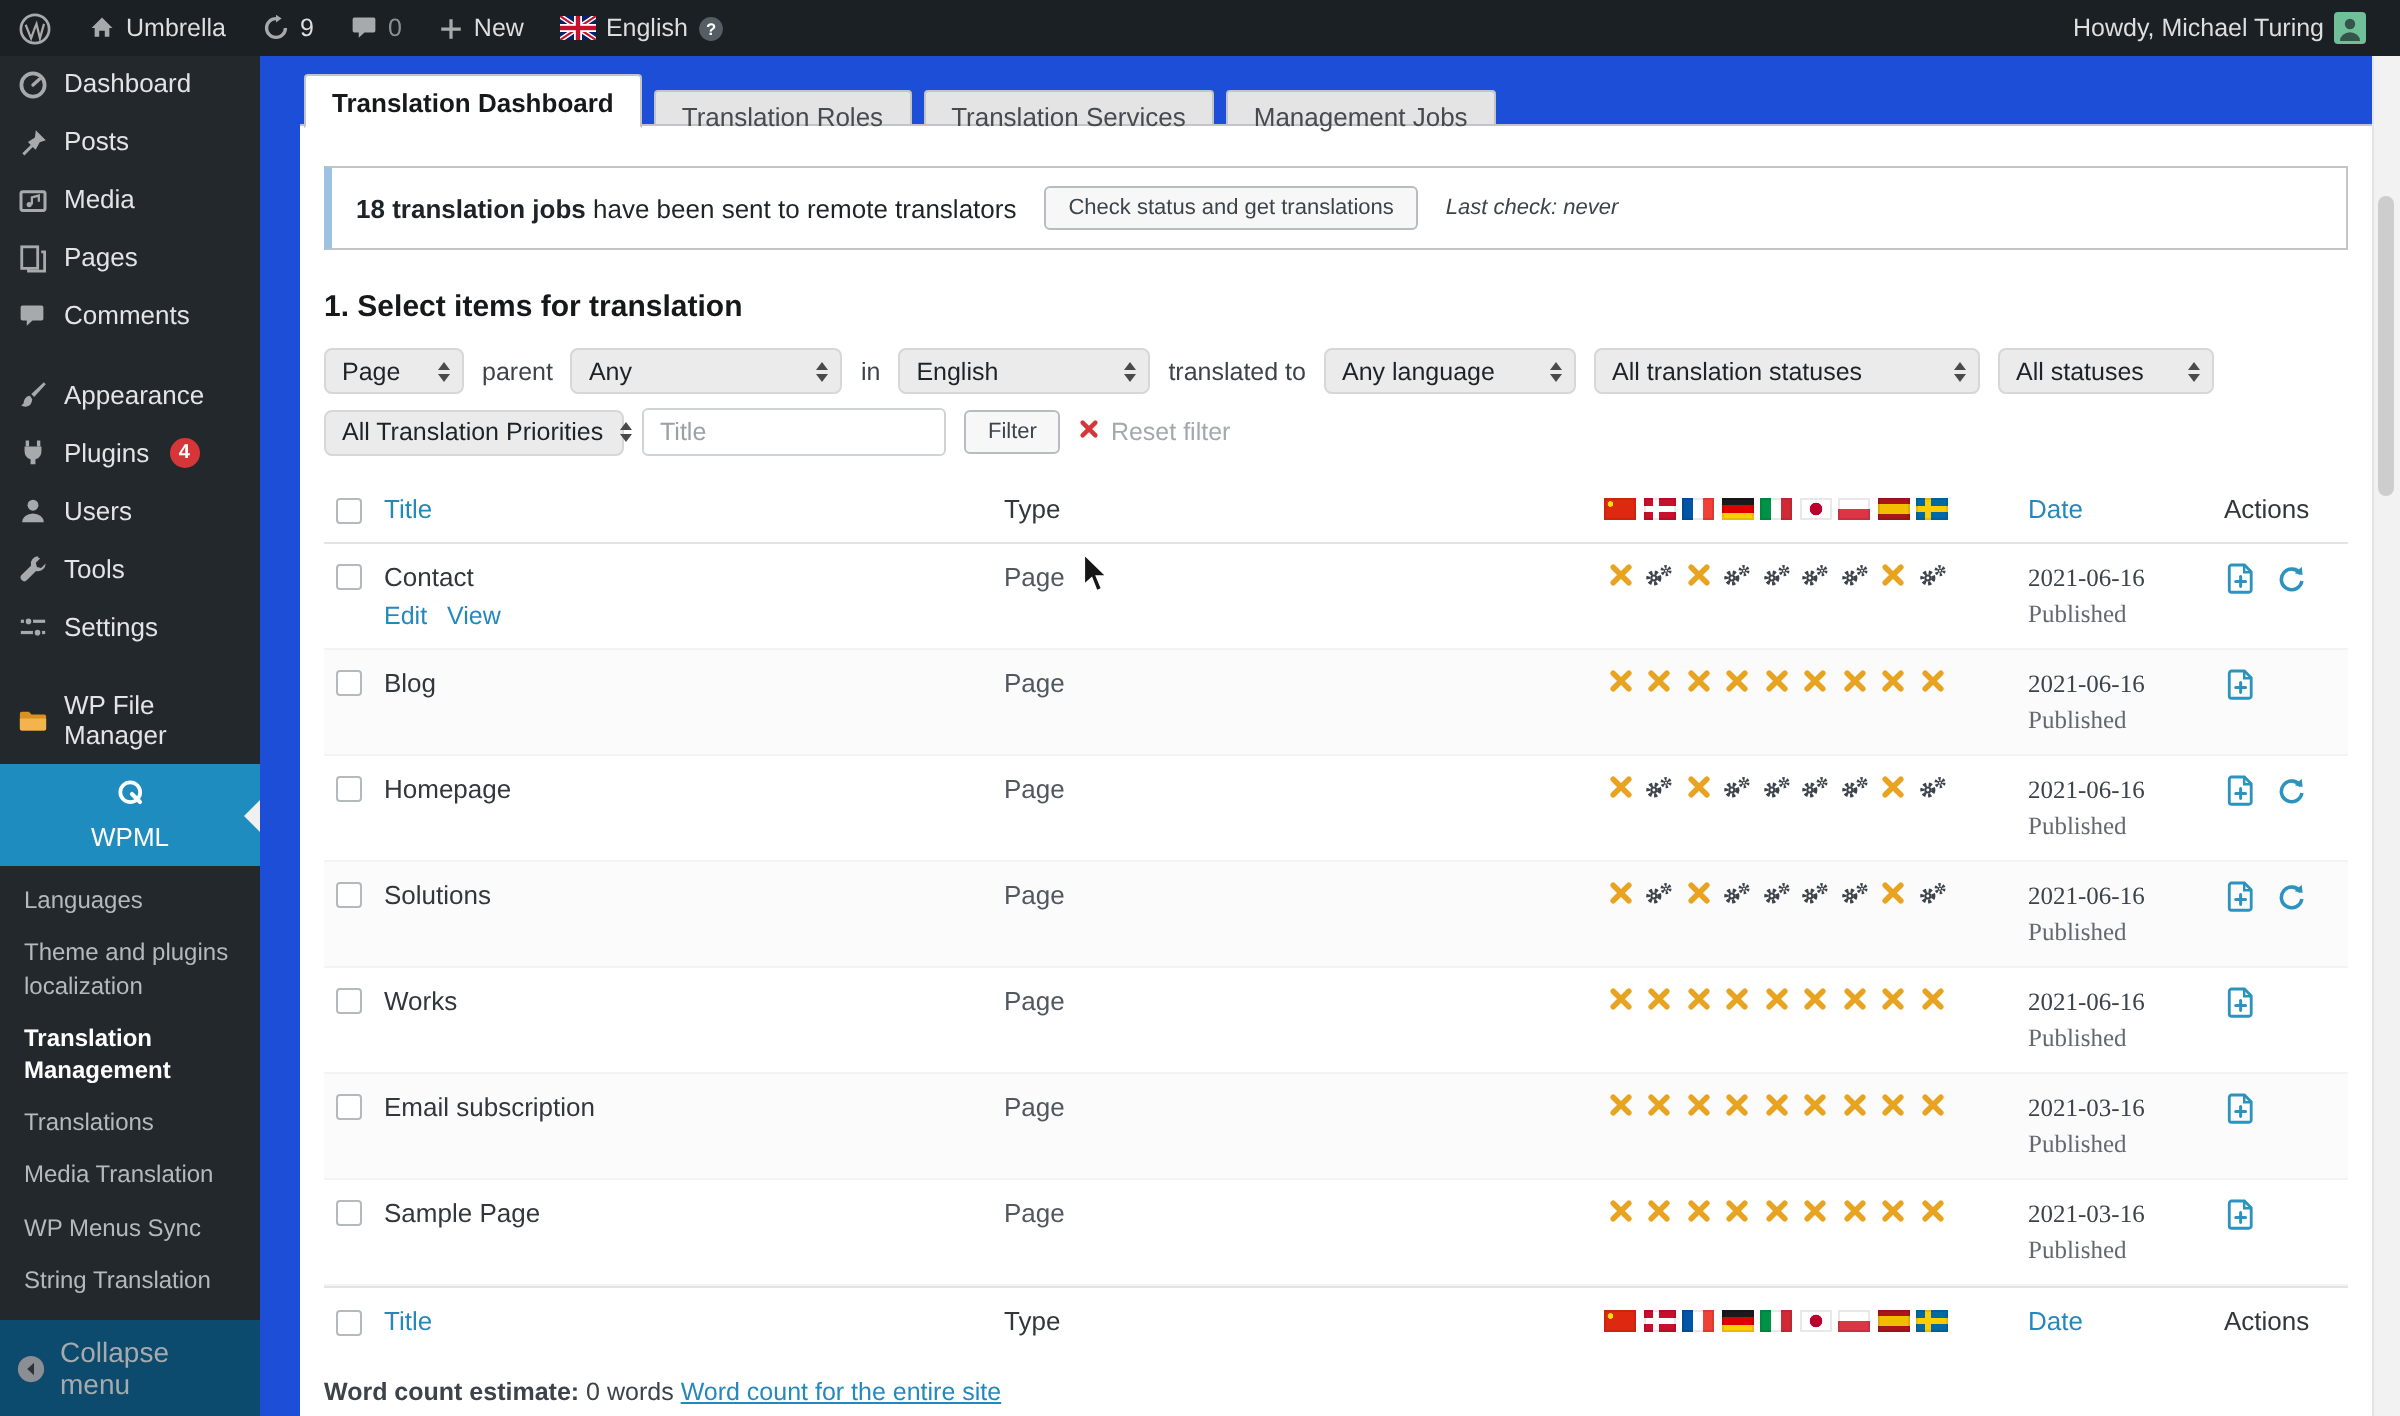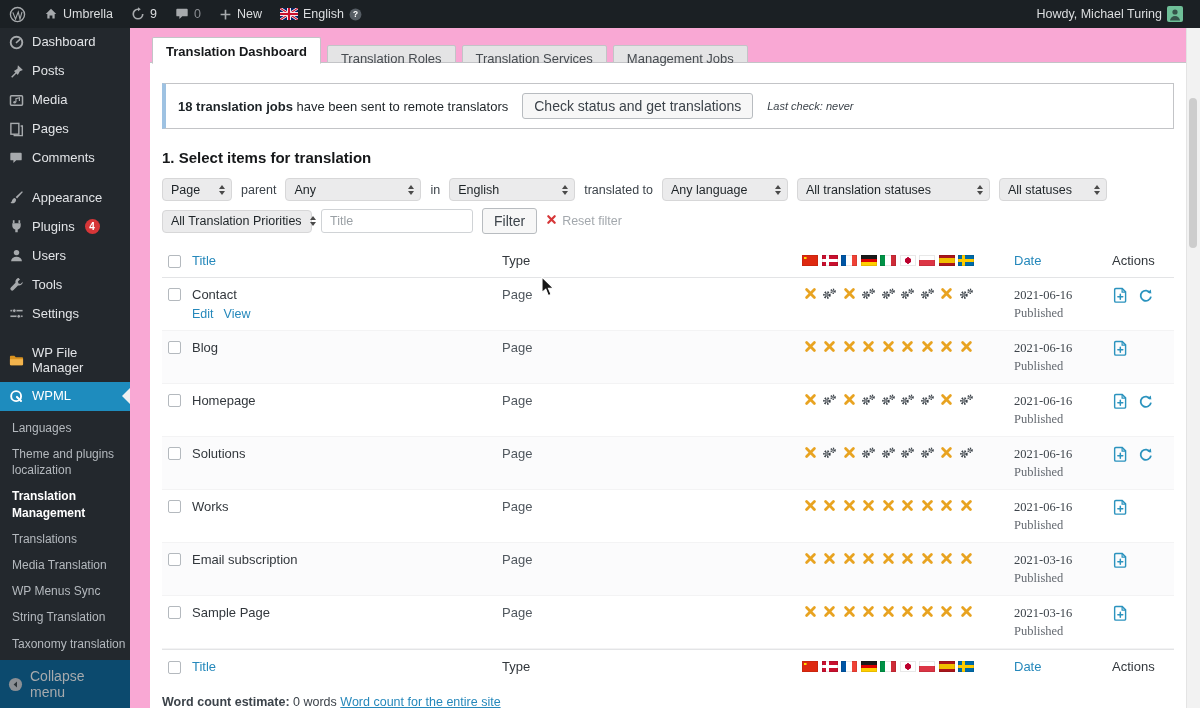--- a/index.html
+++ b/index.html
@@ -12,46 +12,46 @@
   .ab-item{display:flex;align-items:center;gap:5px;padding:0 9px;height:100%;cursor:pointer;white-space:nowrap;}
   .ab-item .icon{display:inline-flex;align-items:center;color:#a7aaad;}
   .ab-item .dim{color:#8c8f94;}
   .ab-right{padding-right:8px;}
 
   
   .sidebar{position:absolute;top:28px;left:0;width:130px;bottom:0;background:#23282d;color:#e2e4e7;font-size:13px;}
   .sb-item{display:flex;align-items:center;gap:8px;padding:7px 8px;position:relative;cursor:pointer;}
   .sb-item.gap{margin-top:11px;}
   .sb-item .icon{display:inline-flex;width:16px;justify-content:center;color:#a7aaad;flex:none;}
-  .sb-item.active{background:#1e8cbe;color:#fff;}
+  .sb-item.active{background:#1e8cbe;color:#fff;flex-direction:column;}
   .sb-item.active .icon{color:#fff;}
   .sb-label{line-height:1.1;}
   .badge{background:#d63638;color:#fff;border-radius:50%;min-width:15px;height:15px;display:inline-flex;
     align-items:center;justify-content:center;font-size:10px;font-weight:bold;margin-left:2px;}
   .menu-arrow{position:absolute;right:0;top:50%;margin-top:-8px;width:0;height:0;
     border-top:8px solid transparent;border-bottom:8px solid transparent;border-right:8px solid #f0f0f1;}
   .sb-submenu{padding:4px 0 8px;}
   .sb-sub{padding:5px 4px 5px 12px;font-size:12px;color:#b4b9be;line-height:1.35;cursor:pointer;}
   .sb-sub.cur{color:#fff;font-weight:bold;}
   .collapse{position:absolute;bottom:0;left:0;right:0;display:flex;align-items:center;gap:7px;
     padding:8px 8px;background:#0c4a6e;color:#a7aaad;font-size:14px;cursor:pointer;}
   .collapse .icon{color:#8b8f94;display:inline-flex;}
 
   
-  .content{position:absolute;top:28px;left:130px;right:0;bottom:0;background:#f9a8d4;}
+  .content{position:absolute;top:28px;left:130px;right:0;bottom:0;background:#1d4ed8;}
   .tabs{position:absolute;top:8px;left:22px;right:14px;height:27px;display:flex;align-items:flex-end;gap:6px;z-index:3;}
   .tab{box-sizing:border-box;height:18px;padding:5px 13px 0;border:1px solid #c3c4c7;border-radius:2px 2px 0 0;
     background:#e4e4e5;color:#464b50;font-size:13px;cursor:pointer;white-space:nowrap;}
   .tab.active{height:27px;background:#fff;border-bottom:1px solid #fff;margin-bottom:-1px;font-weight:bold;color:#16181a;padding-top:6px;}
   .main{position:absolute;top:34px;left:20px;right:14px;bottom:0;background:#fff;border-top:1px solid #c3c4c7;overflow:hidden;}
 
   .notice{margin:20px 12px 0;display:flex;align-items:center;gap:14px;border:1px solid #c3c4c7;
     border-left:4px solid #9ec2e2;background:#fff;padding:9px 12px;font-size:13px;color:#1d2327;}
   .lastcheck{font-size:11px;color:#3c434a;}
-  .wpbtn{font-family:inherit;font-size:14px;color:#3c434a;background:#f7f7f7;border:1px solid #b8bcc0;
+  .wpbtn{font-family:inherit;font-size:11px;color:#3c434a;background:#f7f7f7;border:1px solid #b8bcc0;
     border-radius:3px;padding:4px 11px;cursor:pointer;white-space:nowrap;}
 
   .sec-title{margin:20px 12px 12px;font-size:15px;font-weight:bold;color:#16181a;}
 
   .filters{margin:0 12px;font-size:12.5px;color:#3c434a;}
   .frow{display:flex;align-items:center;gap:9px;margin-bottom:7px;}
   .wpsel{box-sizing:border-box;display:inline-flex;align-items:center;justify-content:space-between;
     background:#ebebec;border:1px solid #d7d7d8;border-radius:4px;height:23px;padding:0 6px 0 8px;
     color:#1d2327;cursor:pointer;white-space:nowrap;}
   .arr{display:inline-flex;flex-direction:column;align-items:center;gap:2px;margin-left:8px;}

